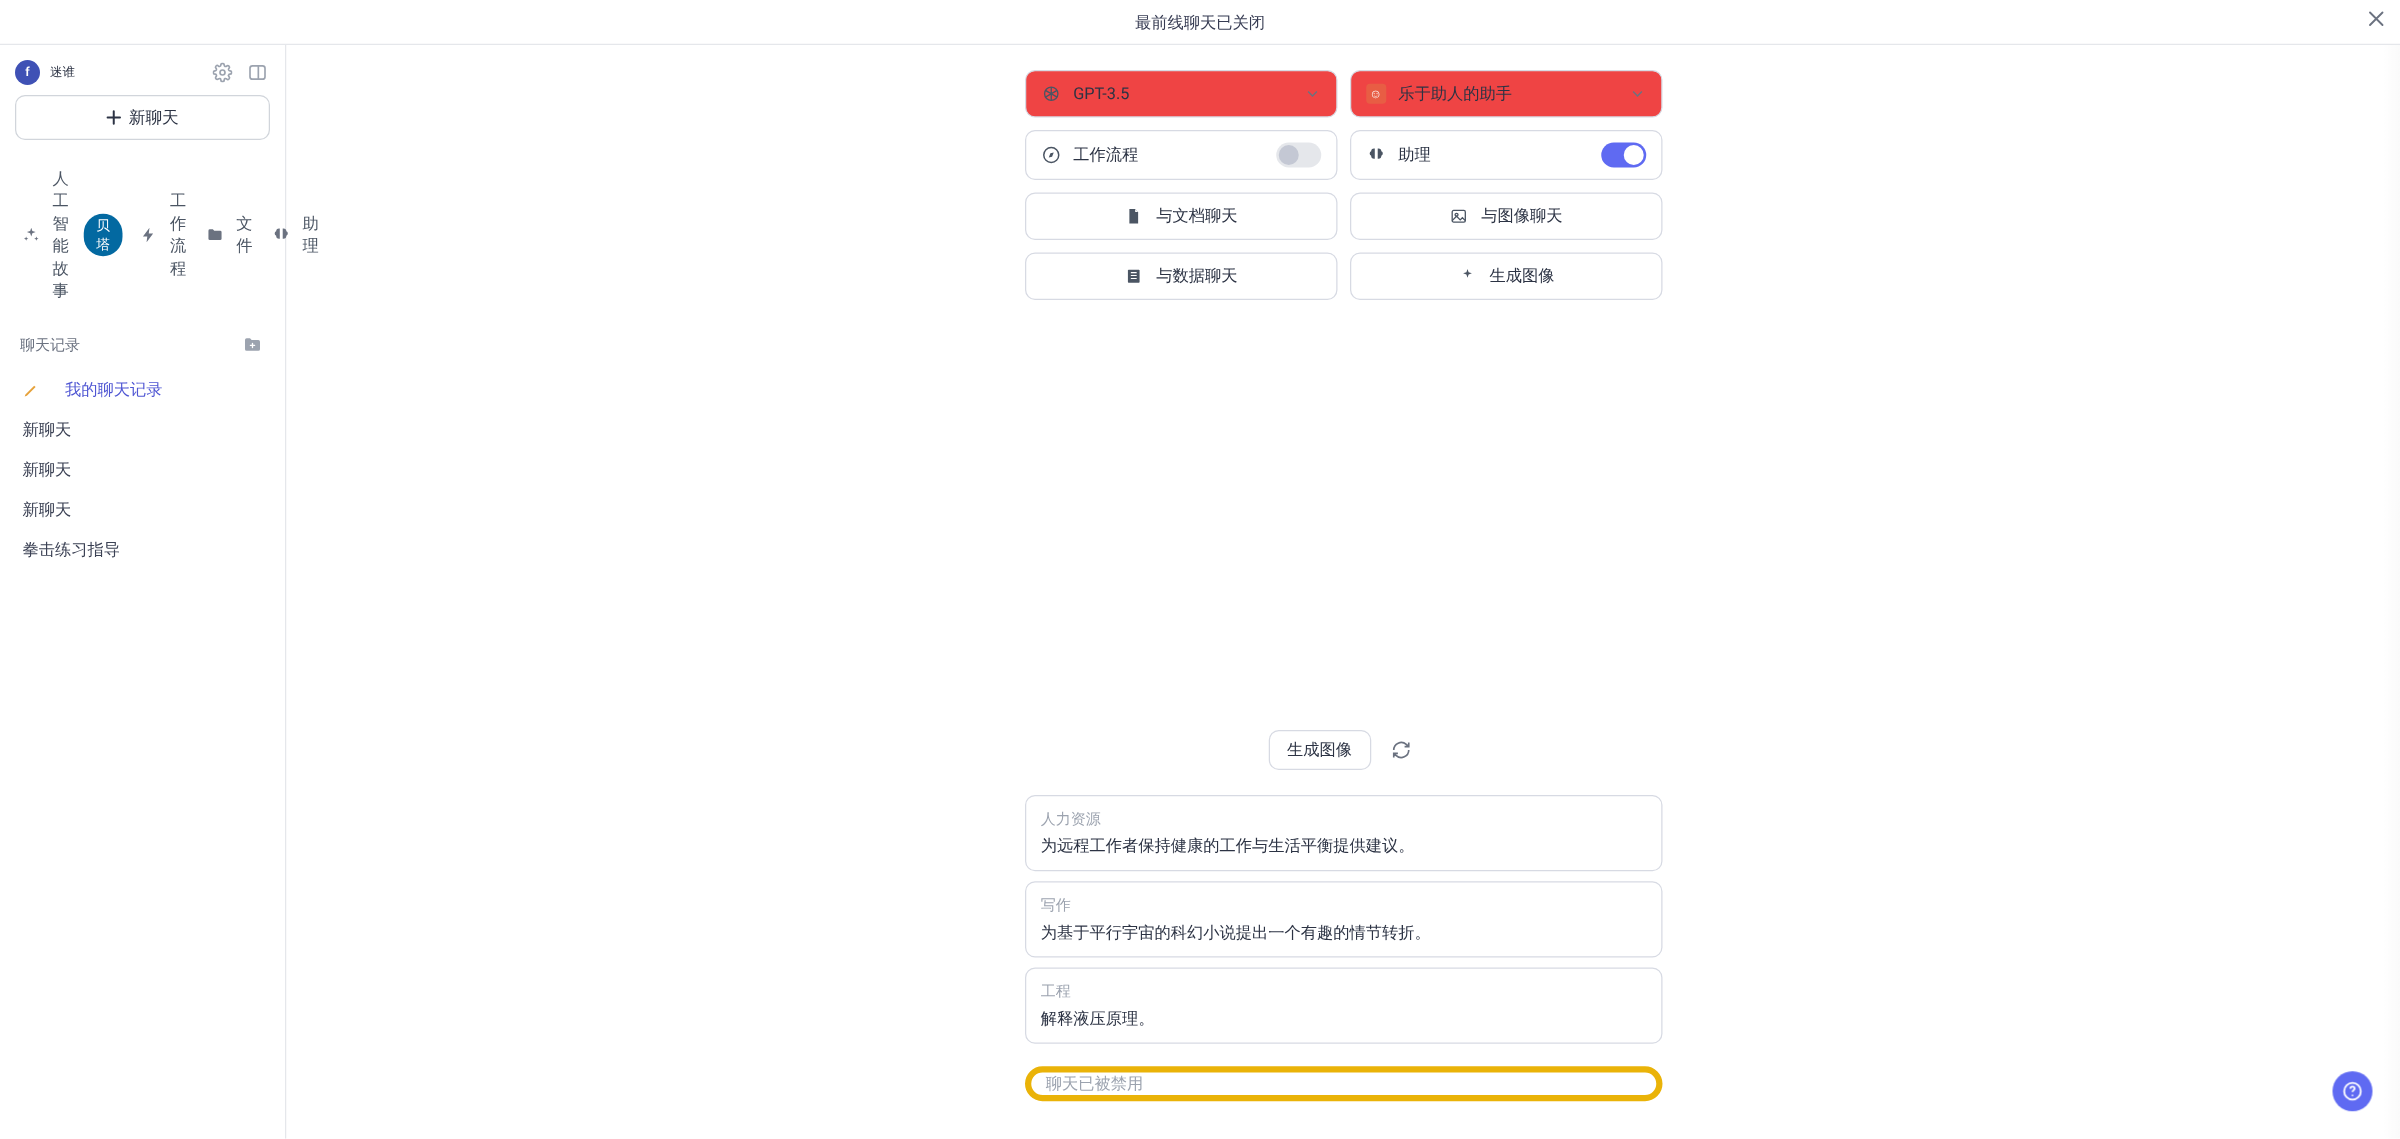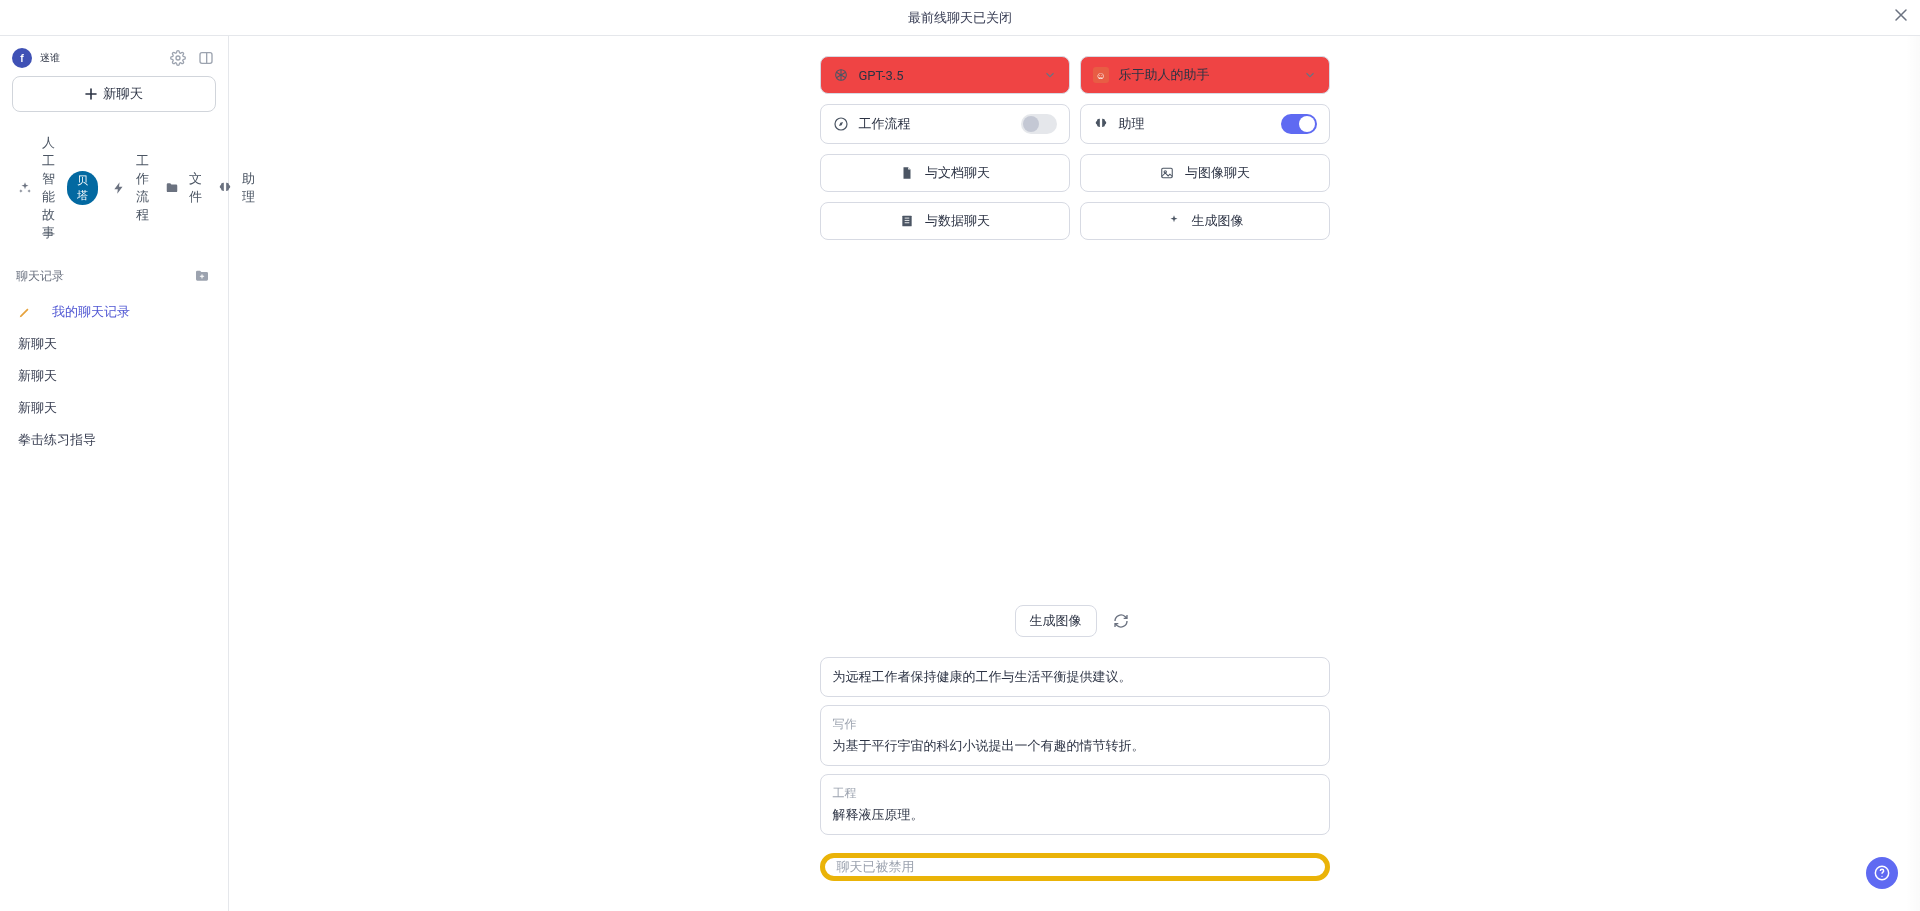--- a/index.html
+++ b/index.html
@@ -263,20 +263,21 @@
         </button>
         <span class="refresh-btn">
           <svg width="16" height="16" viewBox="0 0 24 24" fill="none" stroke="currentColor" stroke-width="2">
               <path d="M3 12a9 9 0 0115-6.7L21 8M21 3v5h-5M21 12a9 9 0 01-15 6.7L3 16M3 21v-5h5"></path>
             </svg>
         </span>
       </div>
 
       <div class="prompt-cards">
         <div class="prompt-card">
+          <div class="cat">人力资源</div>
           <div class="txt">为远程工作者保持健康的工作与生活平衡提供建议。</div>
         </div>
         <div class="prompt-card">
           <div class="cat">写作</div>
           <div class="txt">为基于平行宇宙的科幻小说提出一个有趣的情节转折。</div>
         </div>
         <div class="prompt-card">
           <div class="cat">工程</div>
           <div class="txt">解释液压原理。</div>
         </div>

